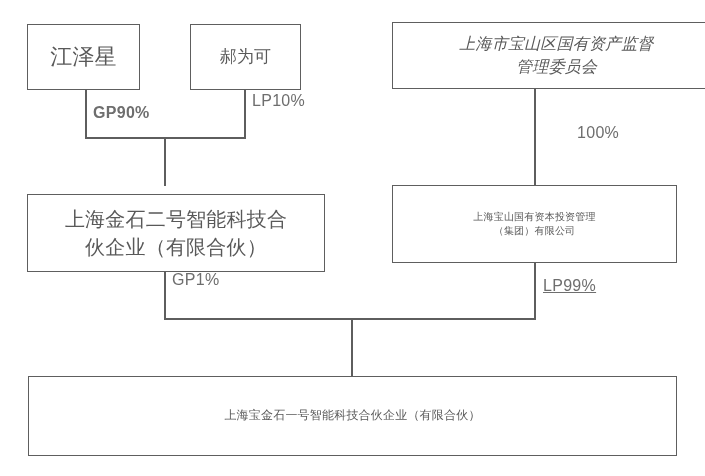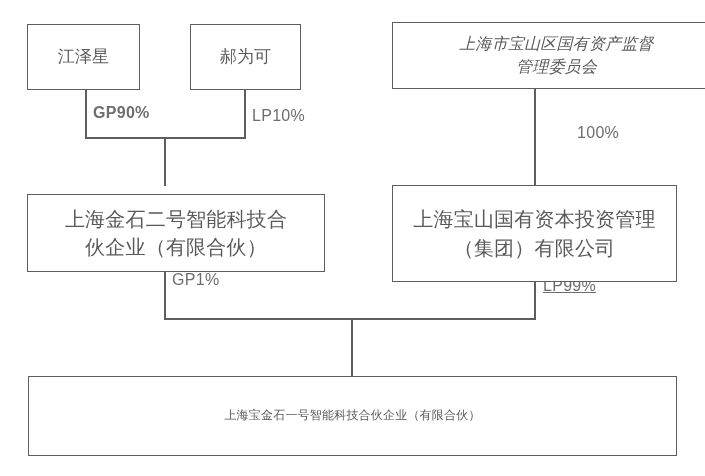--- a/index.html
+++ b/index.html
@@ -29,39 +29,39 @@
     line-height: 1.42;
     letter-spacing: 0.2px;
   }
   .node .label {
     display: block;
     padding: 0 6px;
     white-space: pre-line;
   }
   #node-jiangzexing {
     left: 27px;  top: 24px;  width: 113px; height: 66px;
-    font-size: 17px;
+    font-size: 22px;
   }
   #node-haoweike {
     left: 190px; top: 24px;  width: 111px; height: 66px;
     font-size: 17px;
     align-items: center;
   }
   #node-sasac {
     left: 392px; top: 22px;  width: 329px; height: 67px;
     font-size: 16px;
     font-style: italic;
   }
   #node-jinshi2 {
     left: 27px;  top: 194px; width: 298px; height: 78px;
     font-size: 20px;
   }
   #node-baoshan {
-    left: 392px; top: 185px; width: 285px; height: 97px;
-    font-size: 20px;
+    left: 392px; top: 185px; width: 285px; height: 78px;
+    font-size: 10px;
   }
   #node-baojinshi1 {
     left: 28px;  top: 376px; width: 649px; height: 80px;
     font-size: 12px;
   }
   
   .line {
     position: absolute;
     background: #5e5e5e;
   }
@@ -85,21 +85,21 @@
 
   
   .edge-label {
     position: absolute;
     color: #6e6e6e;
     font-size: 16px;
     white-space: nowrap;
     letter-spacing: 0.3px;
   }
   #label-gp90  { left: 93px;  top: 104px; font-weight: bold; }
-  #label-lp10  { left: 252px; top: 107px; }
+  #label-lp10  { left: 252px; top: 92px; }
   #label-100   { left: 543px; top: 124px; margin-left: 34px; }
   #label-gp1   { left: 172px; top: 271px; }
   #label-lp99  { left: 543px; top: 277px; text-decoration: underline; }
 </style>
 </head>
 <body>
 
 <div id="canvas">
 
   <div class="line vline" id="line-gp90-v"></div>

